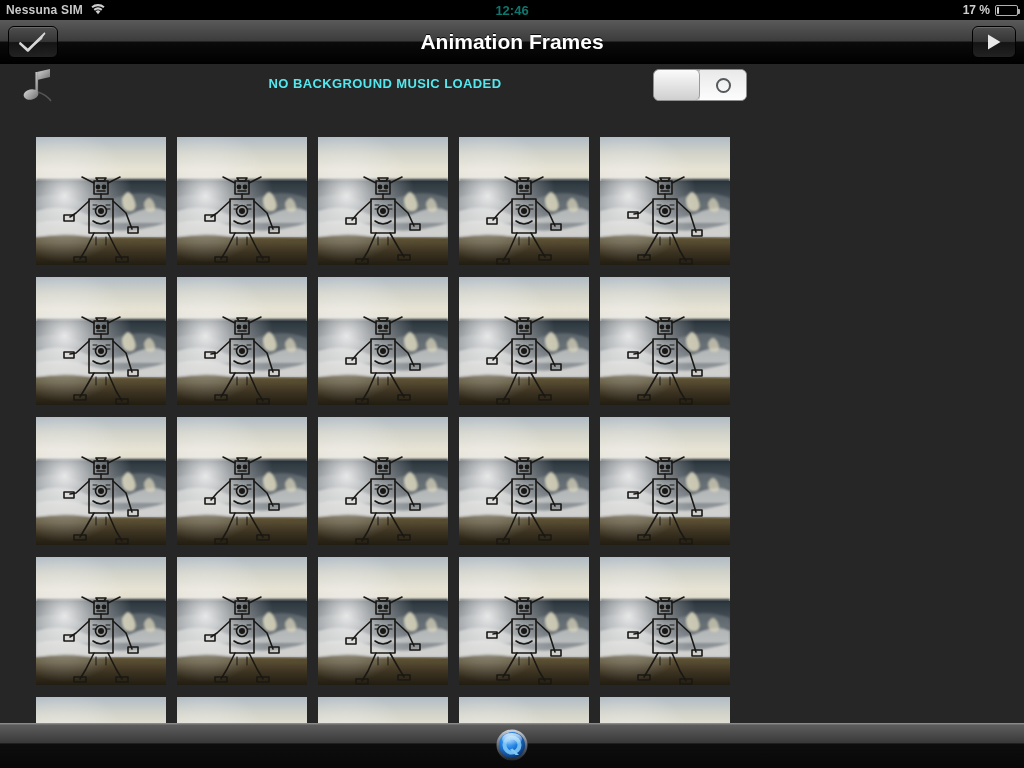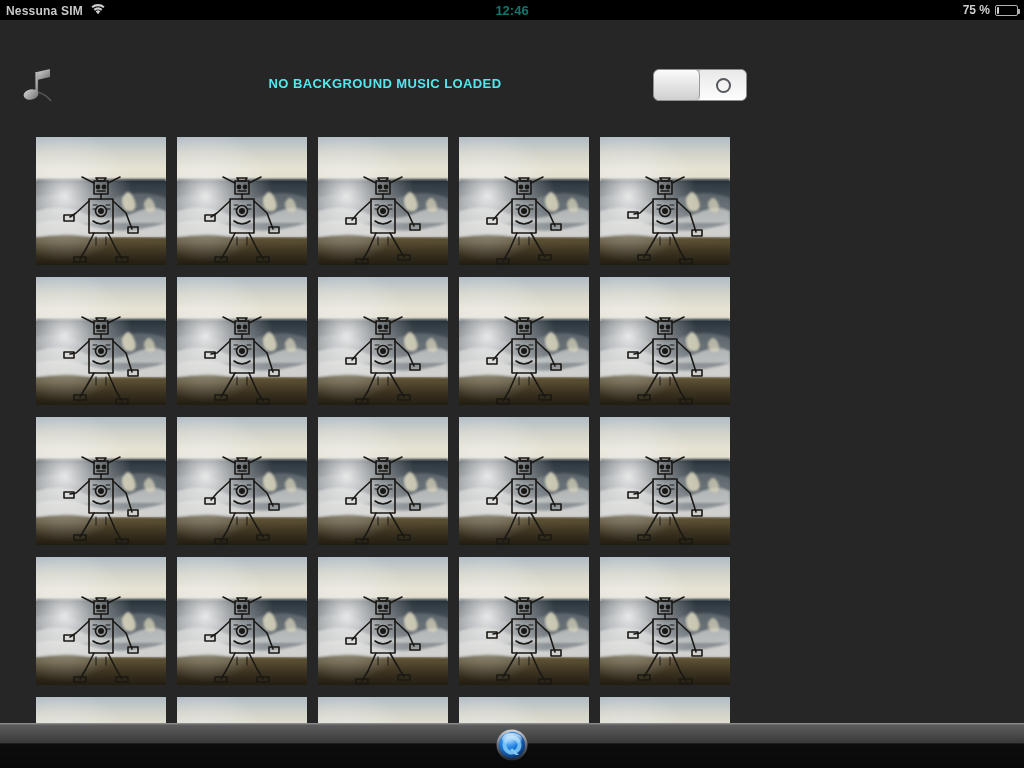--- a/index.html
+++ b/index.html
@@ -11,21 +11,21 @@
   }
   #app { position:relative; width:1024px; height:768px; background:#262626; }
 
   
   .statusbar {
     position:absolute; top:0; left:0; width:1024px; height:20px;
     background:#000; color:#c8c8c8;
     font-size:12px; font-weight:bold;
     display:flex; align-items:center;
   }
-  .sb-left { display:flex; align-items:flex-end; gap:7px; padding-left:6px; }
+  .sb-left { display:flex; align-items:center; gap:7px; padding-left:6px; }
   .sb-carrier { letter-spacing:.2px; }
   .sb-center {
     position:absolute; left:0; width:1024px; text-align:center;
     font-size:13px; font-weight:bold; color:#0f766e;
   }
   .sb-right {
     position:absolute; right:6px; display:flex; align-items:center; gap:5px;
   }
   .batt-pct { font-size:12px; font-weight:bold; color:#cfcfcf; }
   .batt {
@@ -133,27 +133,45 @@
       <span>
         <svg width="16" height="12" viewBox="0 0 16 12">
           <path d="M8 11.2 5.6 8.3a3.8 3.8 0 0 1 4.8 0Z" fill="#cfcfcf"></path>
           <path d="M3.6 6.1a6.9 6.9 0 0 1 8.8 0l-1.3 1.6a4.9 4.9 0 0 0-6.2 0Z" fill="#cfcfcf"></path>
           <path d="M1.4 3.5a10.2 10.2 0 0 1 13.2 0l-1.3 1.6a8.2 8.2 0 0 0-10.6 0Z" fill="#cfcfcf"></path>
         </svg>
       </span>
     </div>
     <div class="sb-center">12:46</div>
     <div class="sb-right">
-      <span class="batt-pct">75 %</span>
+      <span class="batt-pct">17 %</span>
       <span class="batt">
           <span class="batt-fill"></span>
         </span>
     </div>
   </div>
 
+  <div class="navbar">
+    <div class="nav-btn left">
+      <span class="check-glyph">
+        <svg width="30" height="22" viewBox="0 0 30 22">
+          <path d="M2 11.5 L9.5 18.5 L27 1.5 L24 8 L10 20 Z" fill="#c9c9c9"></path>
+          <path d="M2.5 11 L9.8 17.6 L26.5 1.2 C27.6 2.3 27.6 2.6 26.8 3.6 L11 20.3 C10.3 21 9.4 21 8.7 20.3 L1.2 13.2 C0.6 12.5 1.8 10.4 2.5 11 Z" fill="#d6d6d6"></path>
+        </svg>
+      </span>
+    </div>
+    <div class="nav-title">Animation Frames</div>
+    <div class="nav-btn right">
+      <span class="play-glyph">
+        <svg width="18" height="18" viewBox="0 0 18 18">
+          <path d="M3 1.5 L15.5 9 L3 16.5 Z" fill="#e8e8e8"></path>
+        </svg>
+      </span>
+    </div>
+  </div>
 
   <div class="music-row">
     <div class="note-icon">
       <svg width="40" height="38" viewBox="0 0 40 38">
         <defs>
           <linearGradient id="ng" x1="0" y1="0" x2="1" y2="1">
             <stop offset="0" stop-color="#d8d8d8"></stop>
             <stop offset="1" stop-color="#6e6e6e"></stop>
           </linearGradient>
         </defs>

